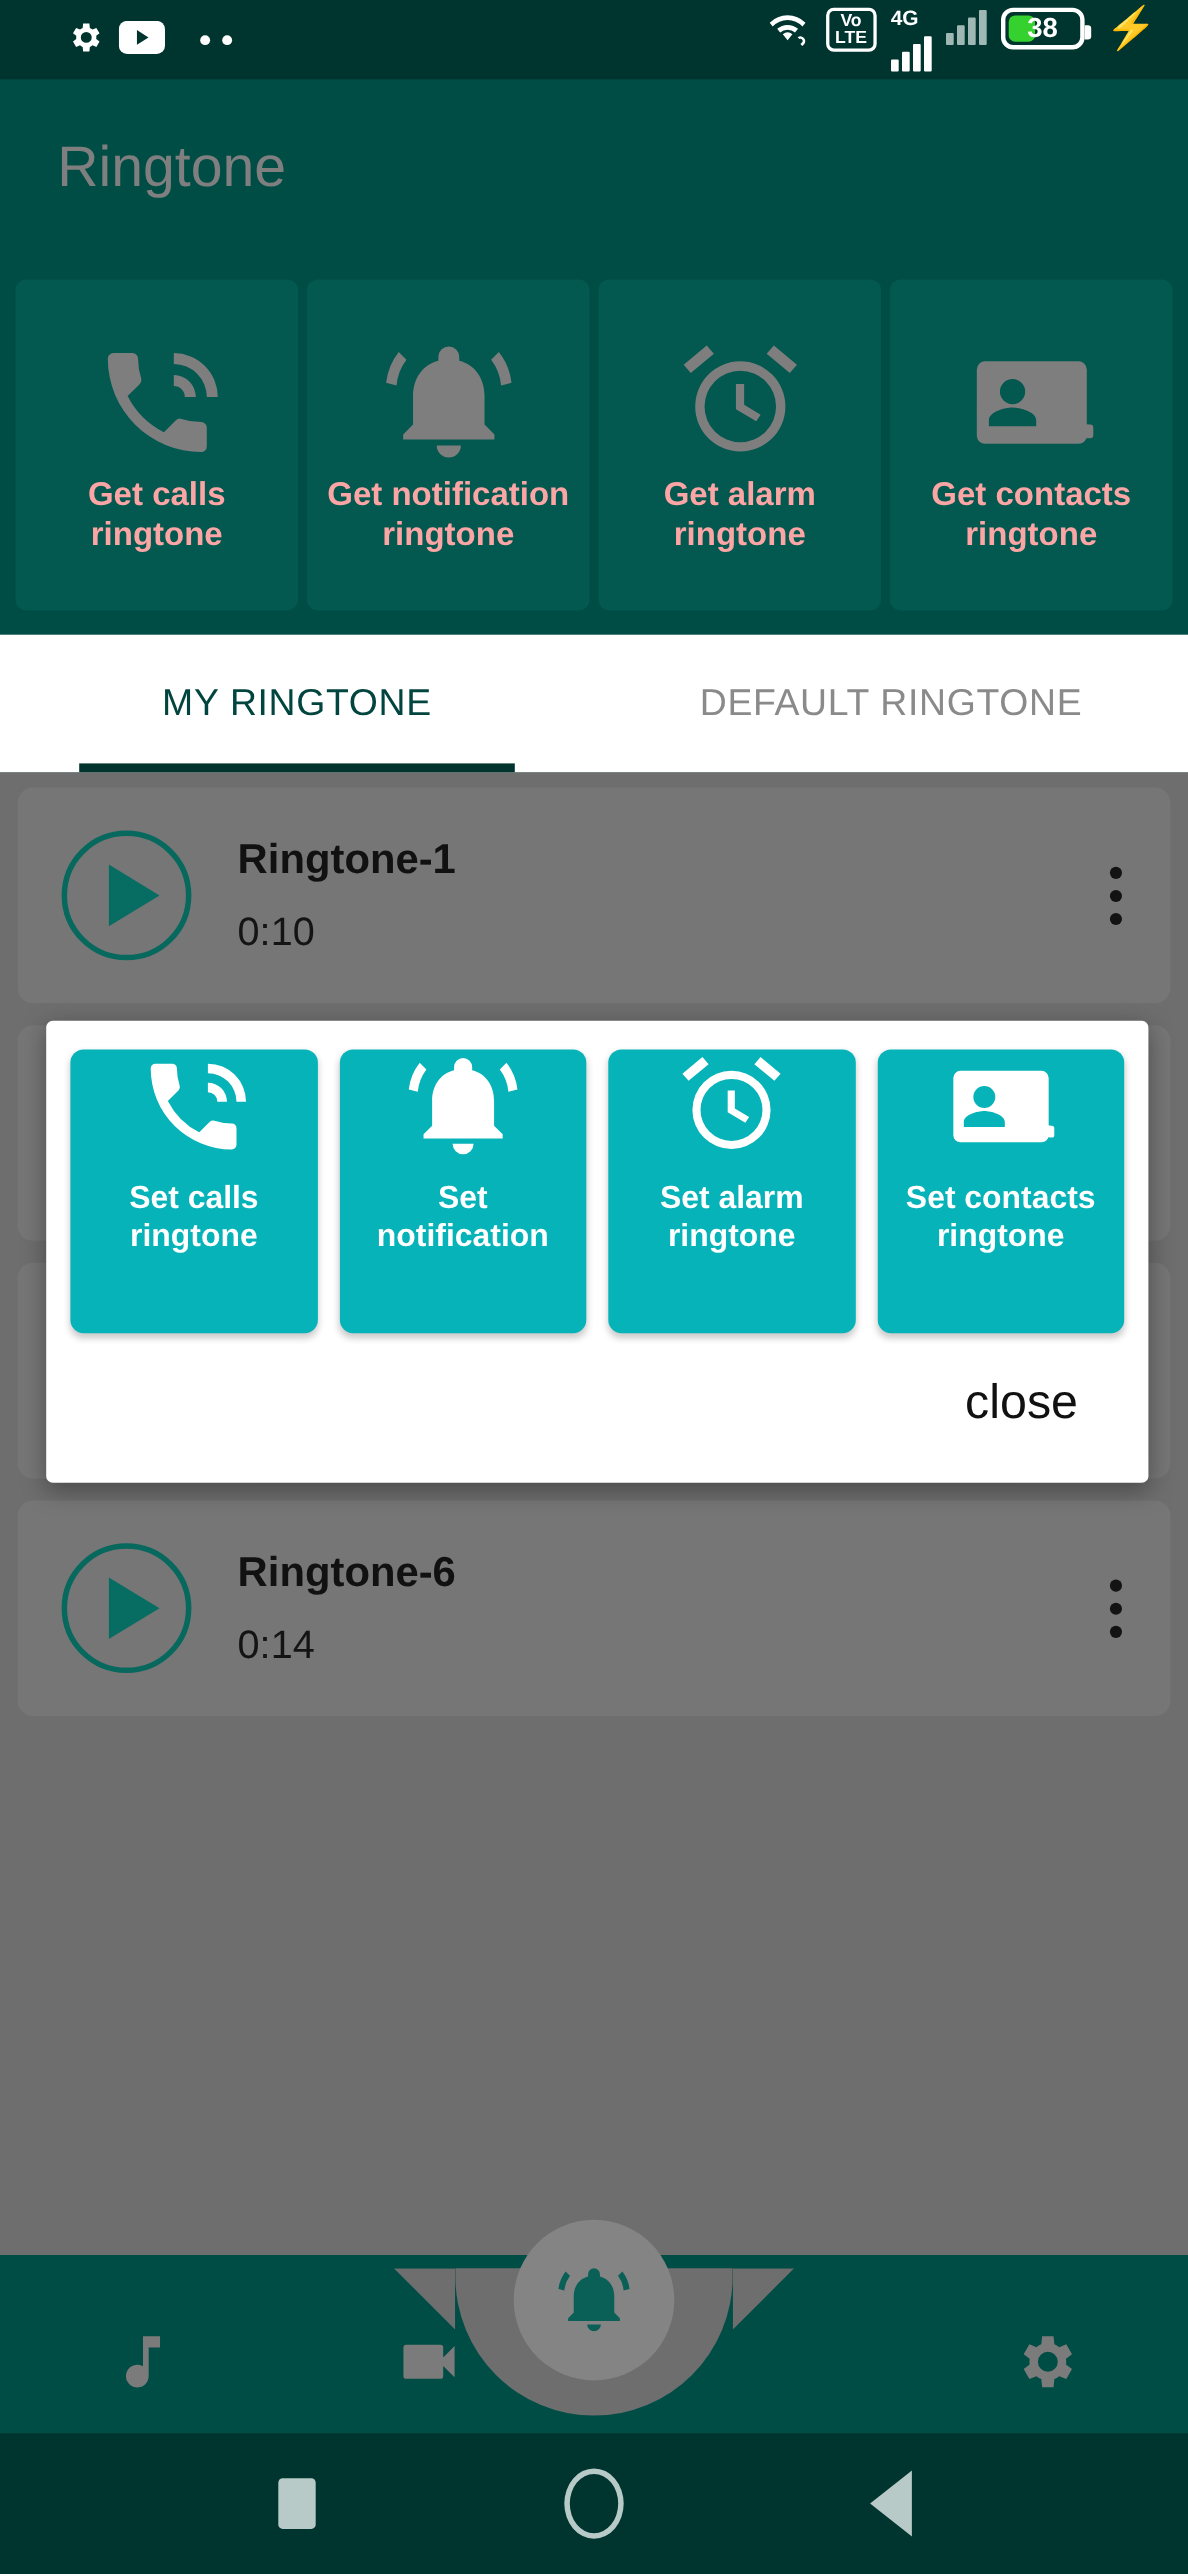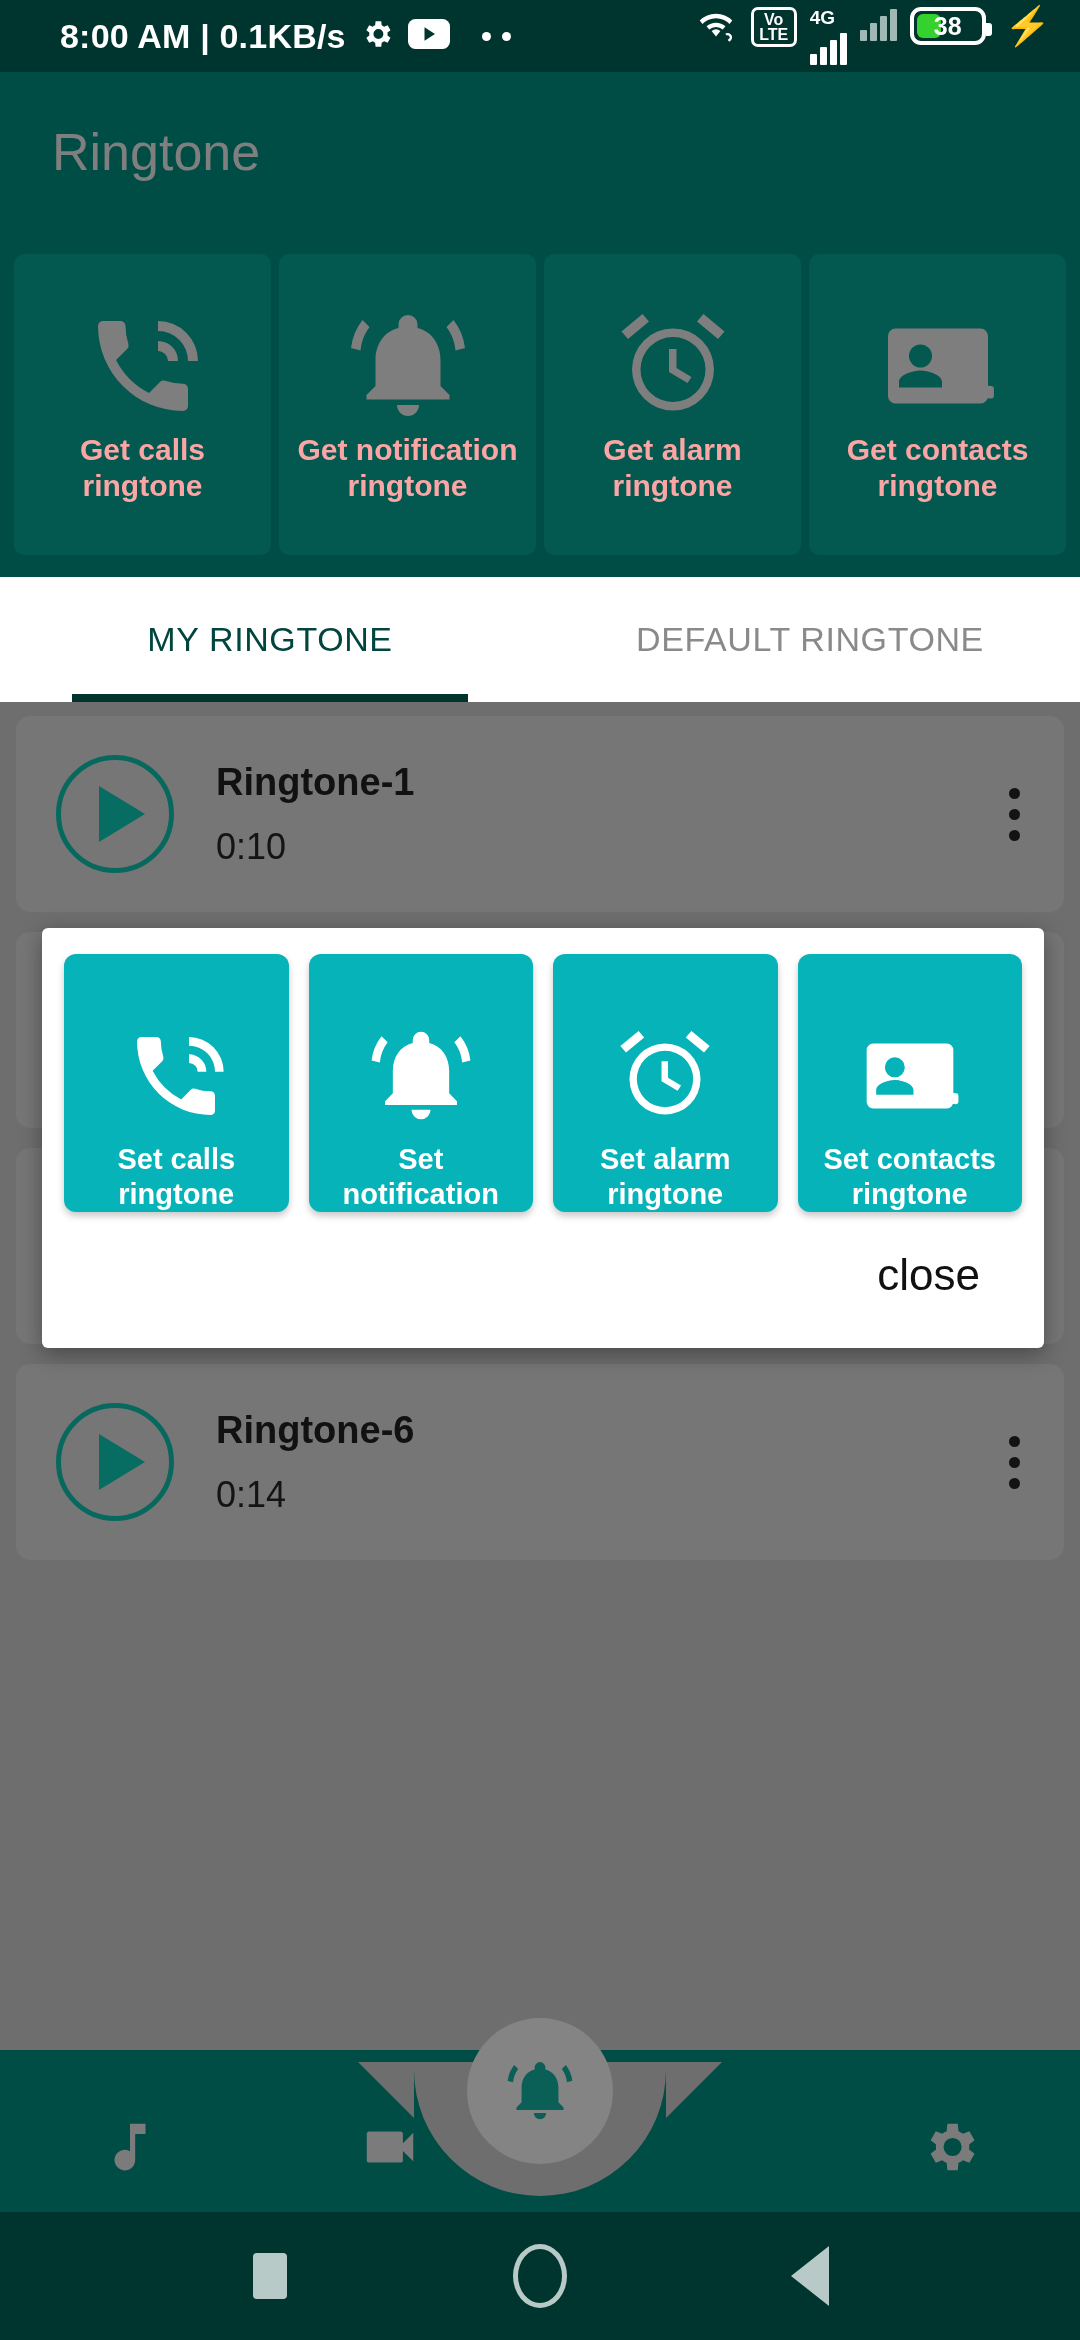--- a/index.html
+++ b/index.html
@@ -108,21 +108,21 @@
   
   .modal{
     position:absolute; left:42px; top:928px; width:1002px; height:420px;
     background:#fff; border-radius:6px; z-index:40;
     box-shadow:0 6px 22px rgba(0,0,0,.35);
     display:flex; flex-direction:column;
   }
   .mrow{ display:flex; gap:20px; padding:26px 22px 8px 22px; }
   .mbtn{
     flex:1; background:#06B3B8; border-radius:12px; height:258px;
-    display:flex; flex-direction:column; align-items:center; justify-content:flex-end;
+    display:flex; flex-direction:column; align-items:center; justify-content:flex-start;
     gap:14px; box-shadow:0 4px 7px rgba(0,0,0,.22);
   }
   .mbtn .mico{ width:104px; height:104px; display:flex; align-items:center; justify-content:center; }
   .mbtn .mico svg{ width:100%; height:100%; fill:#fff; }
   .mlabel{ color:#fff; font-size:29px; font-weight:700; text-align:center; line-height:1.2; }
   .mclose{ flex:1; display:flex; align-items:center; justify-content:flex-end; padding:0 64px 18px 0; }
   .mclose span{ color:#111; font-size:44px; font-weight:400; }
 
   
   .bottomwrap{ position:absolute; left:0; bottom:128px; width:1080px; height:162px; z-index:20; }
@@ -159,21 +159,20 @@
   .nv{ display:flex; align-items:center; justify-content:center; width:80px; height:80px; }
   .nv .sq{ width:34px; height:46px; background:#b8cac7; border-radius:4px; }
   .nv .ci{ width:54px; height:64px; border:5px solid #b8cac7; border-radius:50%; }
   .nv .bk{ width:0;height:0;border-right:38px solid #b8cac7;border-top:30px solid transparent;border-bottom:30px solid transparent; }
 </style>
 </head>
 <body>
 
 <div class="statusbar">
   <div class="sb-left">
-    <span class="sb-clock">8:00 AM | 0.1KB/s</span>
     <span>
       <svg width="34" height="34" viewBox="0 0 24 24" fill="#fff">
           <path d="M19.4 13a7.6 7.6 0 0 0 0-2l2.1-1.6-2-3.5-2.5 1a7.6 7.6 0 0 0-1.7-1L15 3H11l-.3 2.9c-.6.2-1.2.6-1.7 1l-2.5-1-2 3.5L6.6 11a7.6 7.6 0 0 0 0 2l-2.1 1.6 2 3.5 2.5-1c.5.4 1.1.8 1.7 1L11 21h4l.3-2.9c.6-.2 1.2-.6 1.7-1l2.5 1 2-3.5L19.4 13zM13 15.5A3.5 3.5 0 1 1 16.5 12 3.5 3.5 0 0 1 13 15.5z"></path>
         </svg>
     </span>
     <span>
       <svg width="42" height="30" viewBox="0 0 28 20">
           <rect x="0" y="0" width="28" height="20" rx="5" fill="#fff"></rect>
           <path d="M11 5.5l7 4.5-7 4.5z" fill="#00342F"></path>
         </svg>

